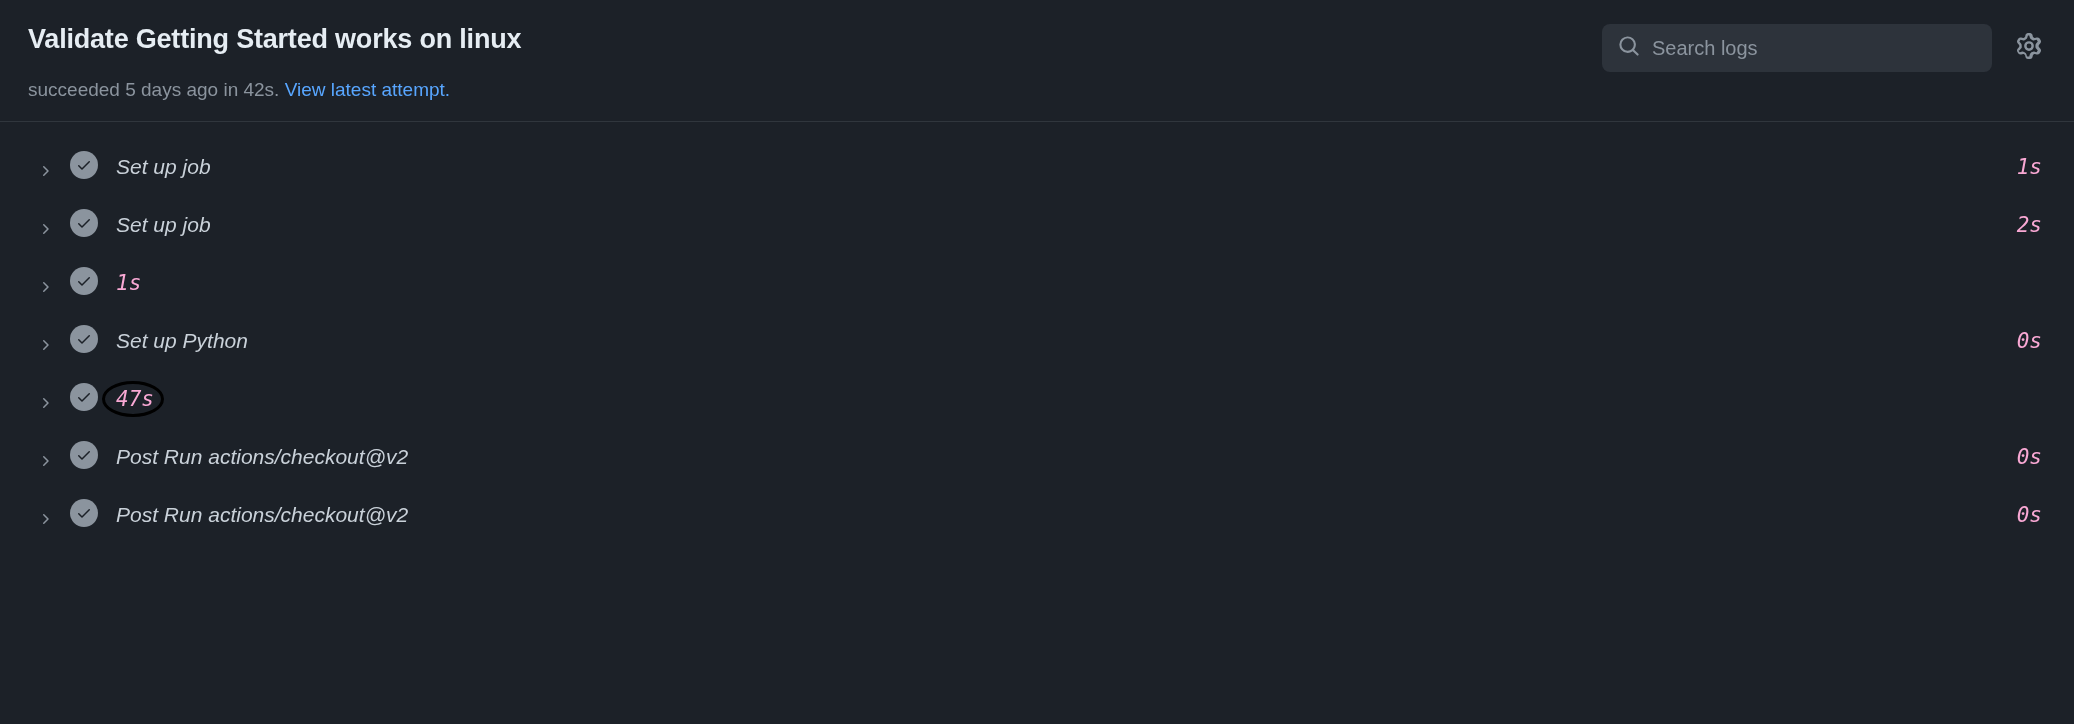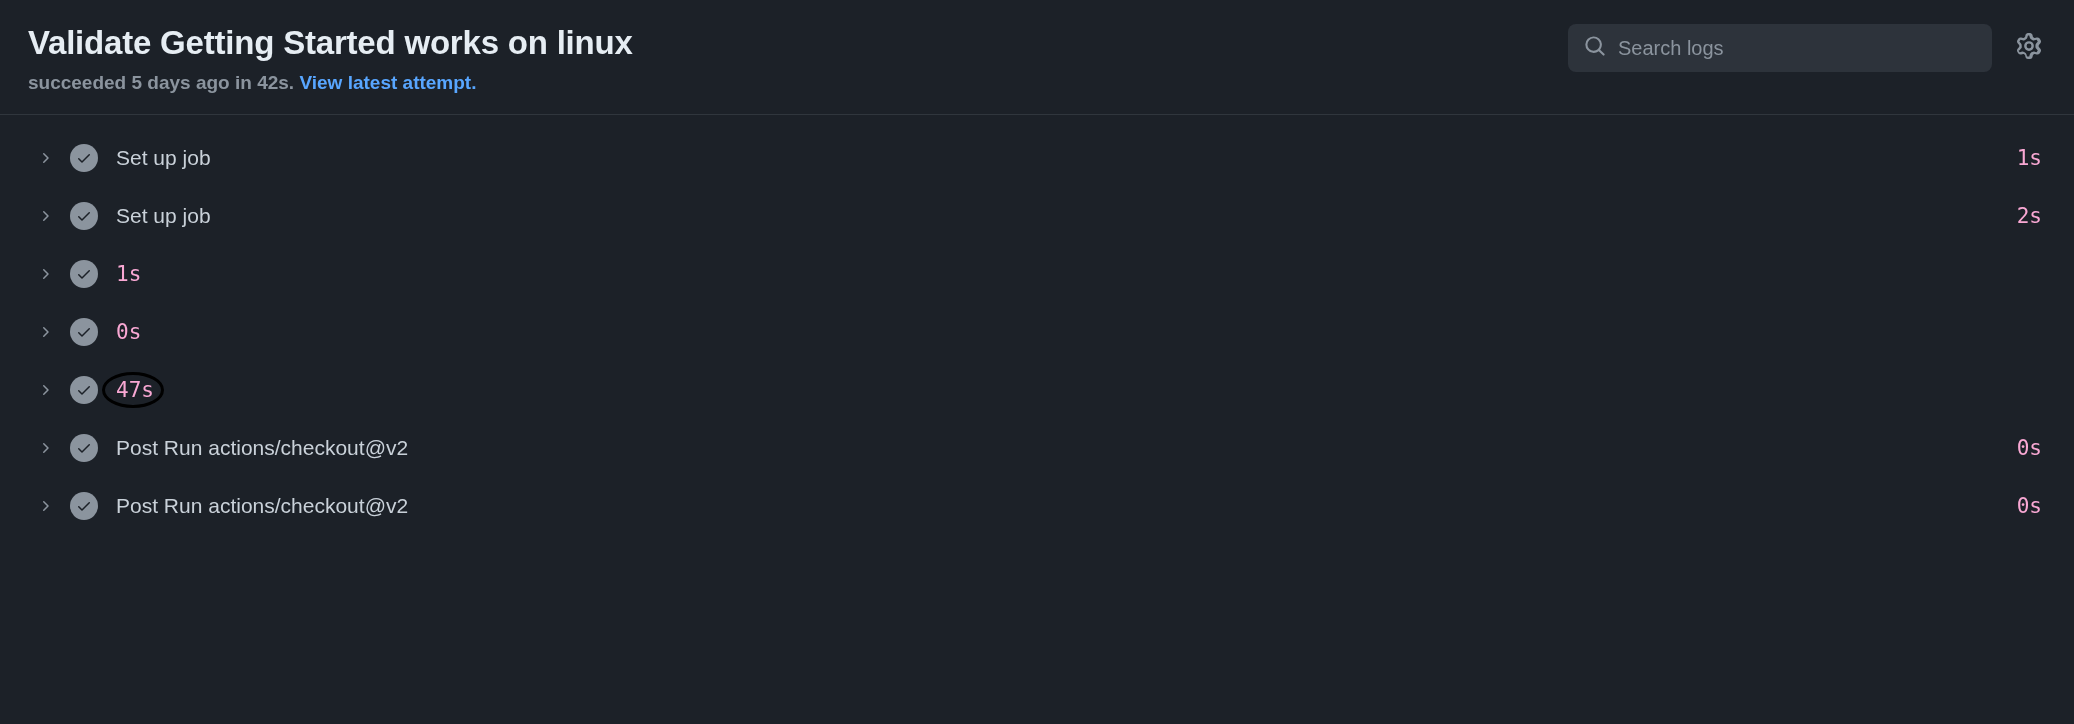--- a/index.html
+++ b/index.html
@@ -13,47 +13,46 @@
     }
     .header {
       display: flex;
       justify-content: space-between;
       align-items: flex-start;
       padding: 24px 28px 20px 28px;
       border-bottom: 1px solid #30363d;
     }
     .header-left { flex: 1; }
     .title {
-      font-size: 33px;
+      font-size: 27px;
       font-weight: 600;
       color: #e6edf3;
-      margin-bottom: 10px;
+      margin-bottom: 24px;
       letter-spacing: -0.2px;
     }
     .subtitle {
       font-size: 19px;
       color: #8b949e;
-      font-weight: bold;
     }
     .subtitle .link {
       color: #58a6ff;
       cursor: pointer;
     }
     .header-right {
       display: flex;
       align-items: center;
       gap: 20px;
     }
     .search-box {
       display: flex;
       align-items: center;
       background-color: #2d333b;
       border-radius: 8px;
       padding: 10px 16px;
-      width: 424px;
+      width: 390px;
       height: 48px;
     }
     .search-box svg { margin-right: 12px; flex-shrink: 0; }
     .search-input {
       background: transparent;
       border: none;
       outline: none;
       color: #8b949e;
       font-size: 20px;
       width: 100%;
@@ -65,24 +64,25 @@
       justify-content: center;
       cursor: pointer;
       color: #8b949e;
       padding: 4px;
     }
     .steps {
       padding: 14px 28px;
     }
     .step-row {
       display: flex;
-      align-items: center;
+      align-items: flex-end;
       padding: 15px 4px;
       cursor: pointer;
       position: relative;
+      font-style: italic;
     }
     .chevron {
       width: 26px;
       display: flex;
       align-items: center;
       justify-content: center;
       color: #8b949e;
       margin-right: 12px;
     }
     .status-icon {
@@ -198,20 +198,21 @@
       <span class="chevron">
         <svg width="16" height="16" viewBox="0 0 16 16" fill="#8b949e">
           <path d="M6.22 3.22a.75.75 0 0 1 1.06 0l4.25 4.25a.75.75 0 0 1 0 1.06l-4.25 4.25a.751.751 0 0 1-1.042-.018.751.751 0 0 1-.018-1.042L9.94 8 6.22 4.28a.75.75 0 0 1 0-1.06Z"></path>
         </svg>
       </span>
       <span class="status-icon">
         <svg width="16" height="16" viewBox="0 0 16 16" fill="#1c2128">
           <path d="M13.78 4.22a.75.75 0 0 1 0 1.06l-7.25 7.25a.75.75 0 0 1-1.06 0L2.22 9.28a.751.751 0 0 1 .018-1.042.751.751 0 0 1 1.042-.018L6 10.94l6.72-6.72a.75.75 0 0 1 1.06 0Z"></path>
         </svg>
       </span>
+      <span class="step-name">Set up Python</span>
       <span class="step-time">0s</span>
     </div>
     <div class="step-row">
       <span class="chevron">
         <svg width="16" height="16" viewBox="0 0 16 16" fill="#8b949e">
           <path d="M6.22 3.22a.75.75 0 0 1 1.06 0l4.25 4.25a.75.75 0 0 1 0 1.06l-4.25 4.25a.751.751 0 0 1-1.042-.018.751.751 0 0 1-.018-1.042L9.94 8 6.22 4.28a.75.75 0 0 1 0-1.06Z"></path>
         </svg>
       </span>
       <span class="status-icon">
         <svg width="16" height="16" viewBox="0 0 16 16" fill="#1c2128">

